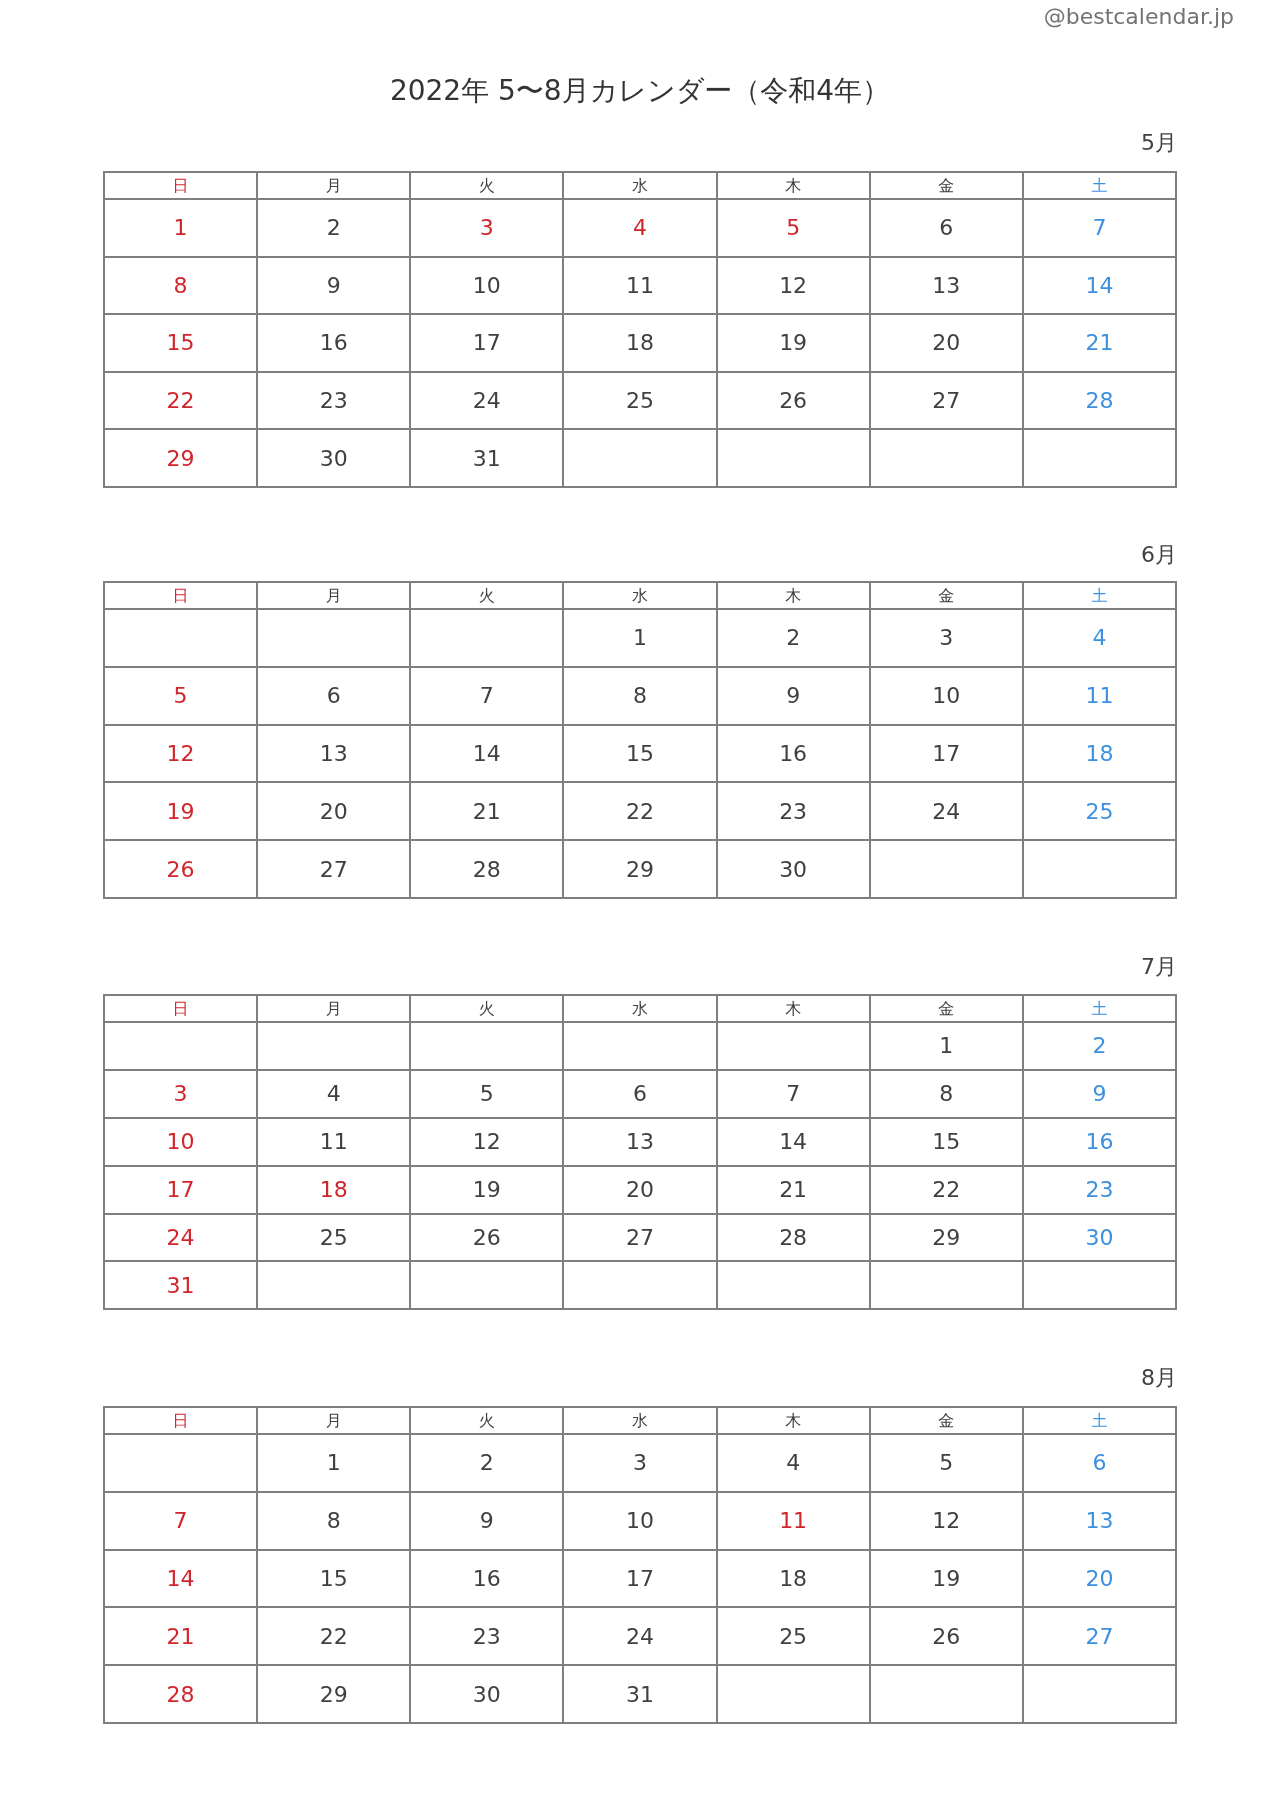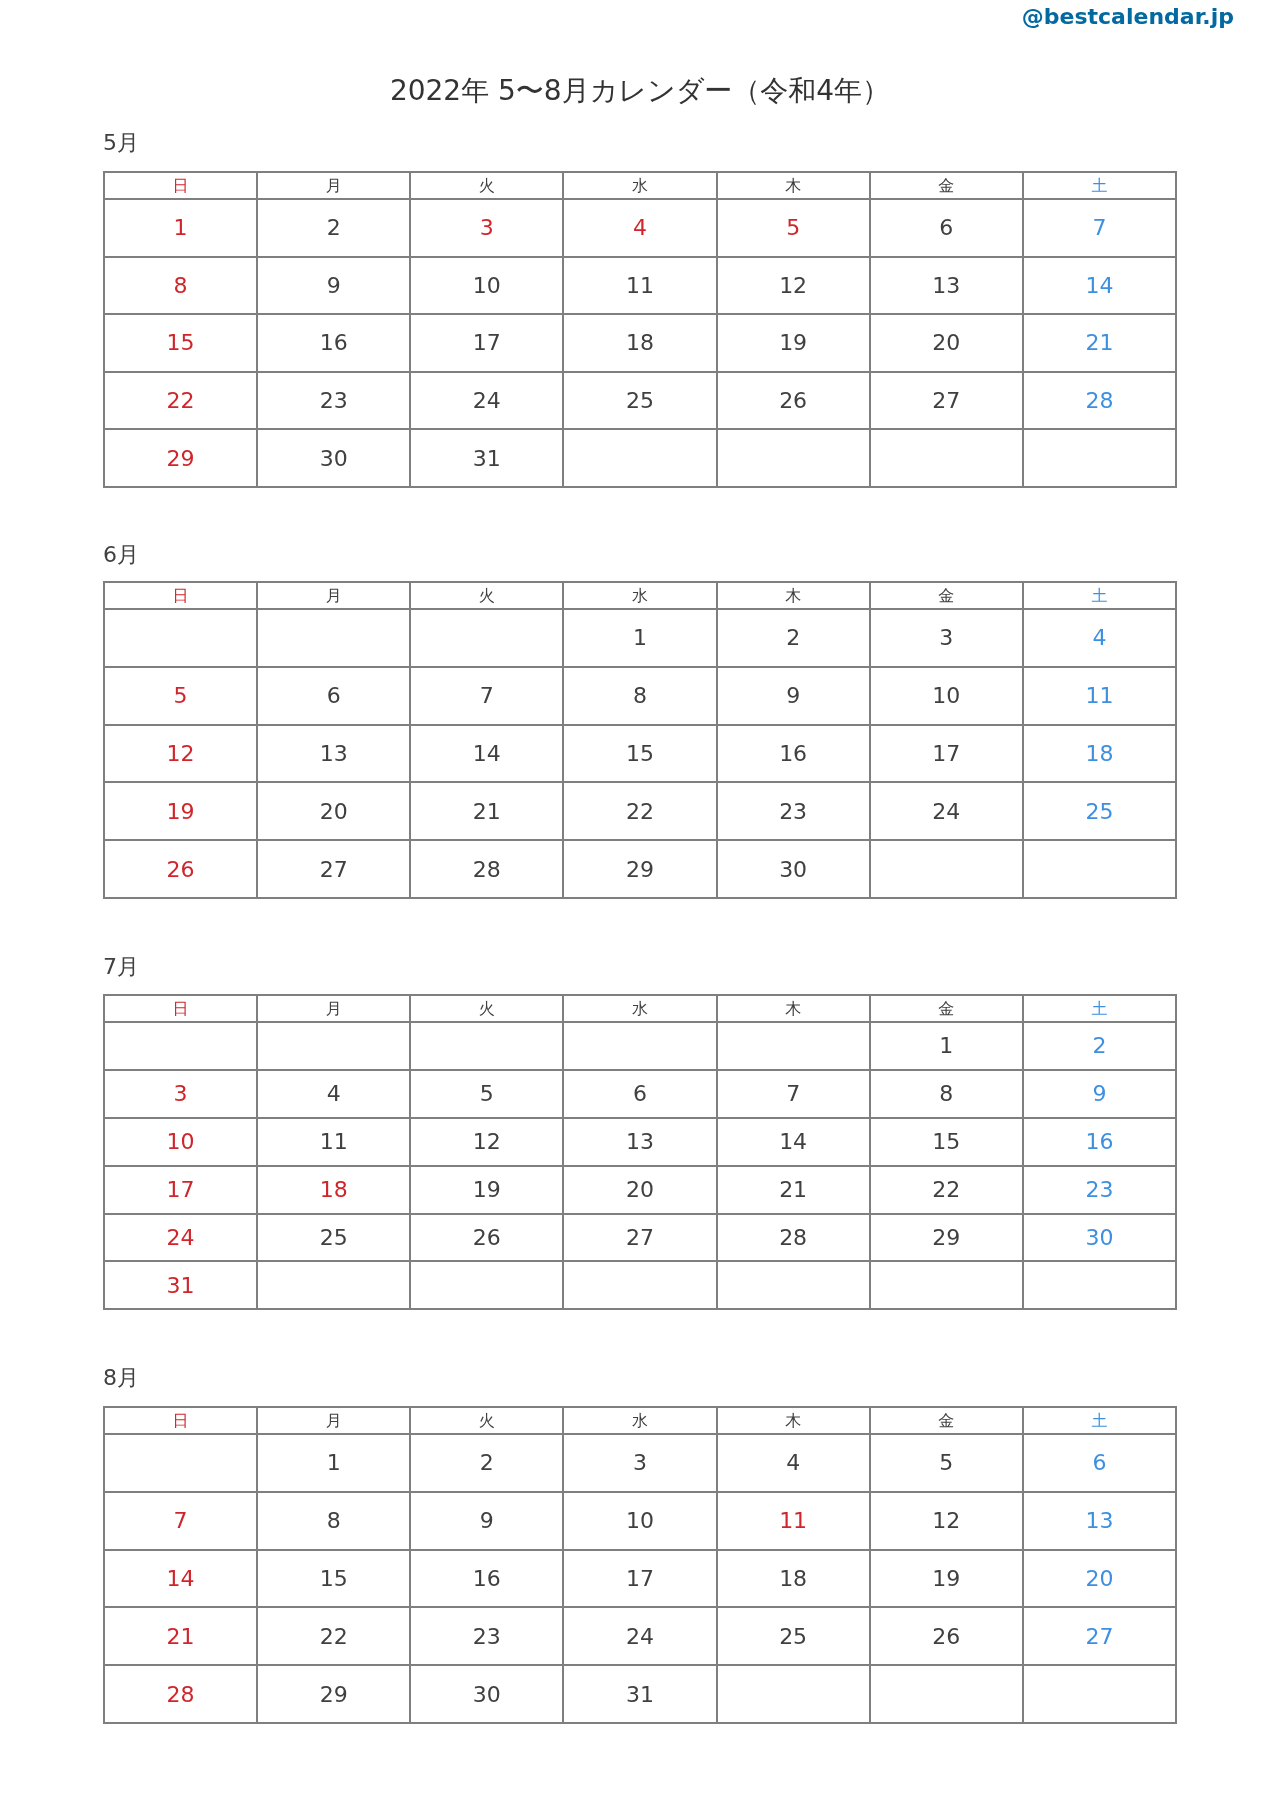--- a/index.html
+++ b/index.html
@@ -1,22 +1,22 @@
 <!DOCTYPE html>
 <html><head>
   <meta charset="utf-8">
   <style>
     html, body { margin: 0; padding: 0; background: #ffffff; }
     body { width: 1280px; height: 1811px; position: relative; overflow: hidden;
            font-family: "DejaVu Sans", "Liberation Sans", sans-serif; color: #404040; }
-    .watermark { position: absolute; right: 46px; top: 4px; font-size: 22px; color: #0369a1; font-weight: bold; }
+    .watermark { position: absolute; right: 46px; top: 4px; font-size: 22px; color: #737373; }
     .title { position: absolute; left: 0; width: 1280px; top: 72px; text-align: center;
              font-size: 28px; color: #333333; }
     .month { position: absolute; left: 103px; width: 1074px; }
-    .month-label { position: absolute; left: 0; width: 100%; text-align: left;
+    .month-label { position: absolute; left: 0; width: 100%; text-align: right;
                    font-size: 22px; color: #404040; }
     table.cal { position: absolute; left: 0; width: 1074px; border-collapse: collapse;
                 table-layout: fixed; }
     table.cal th, table.cal td { border: 2px solid #7f7f7f; text-align: center; padding: 0; }
     table.cal th { font-weight: normal; font-size: 16px; height: 25px; line-height: 25px; }
     table.cal td { font-size: 22px; }
     .sun { color: #d0252b; }
     .sat { color: #3d8fe0; }
     .hol { color: #d0252b; }
     .wd { color: #404040; }

